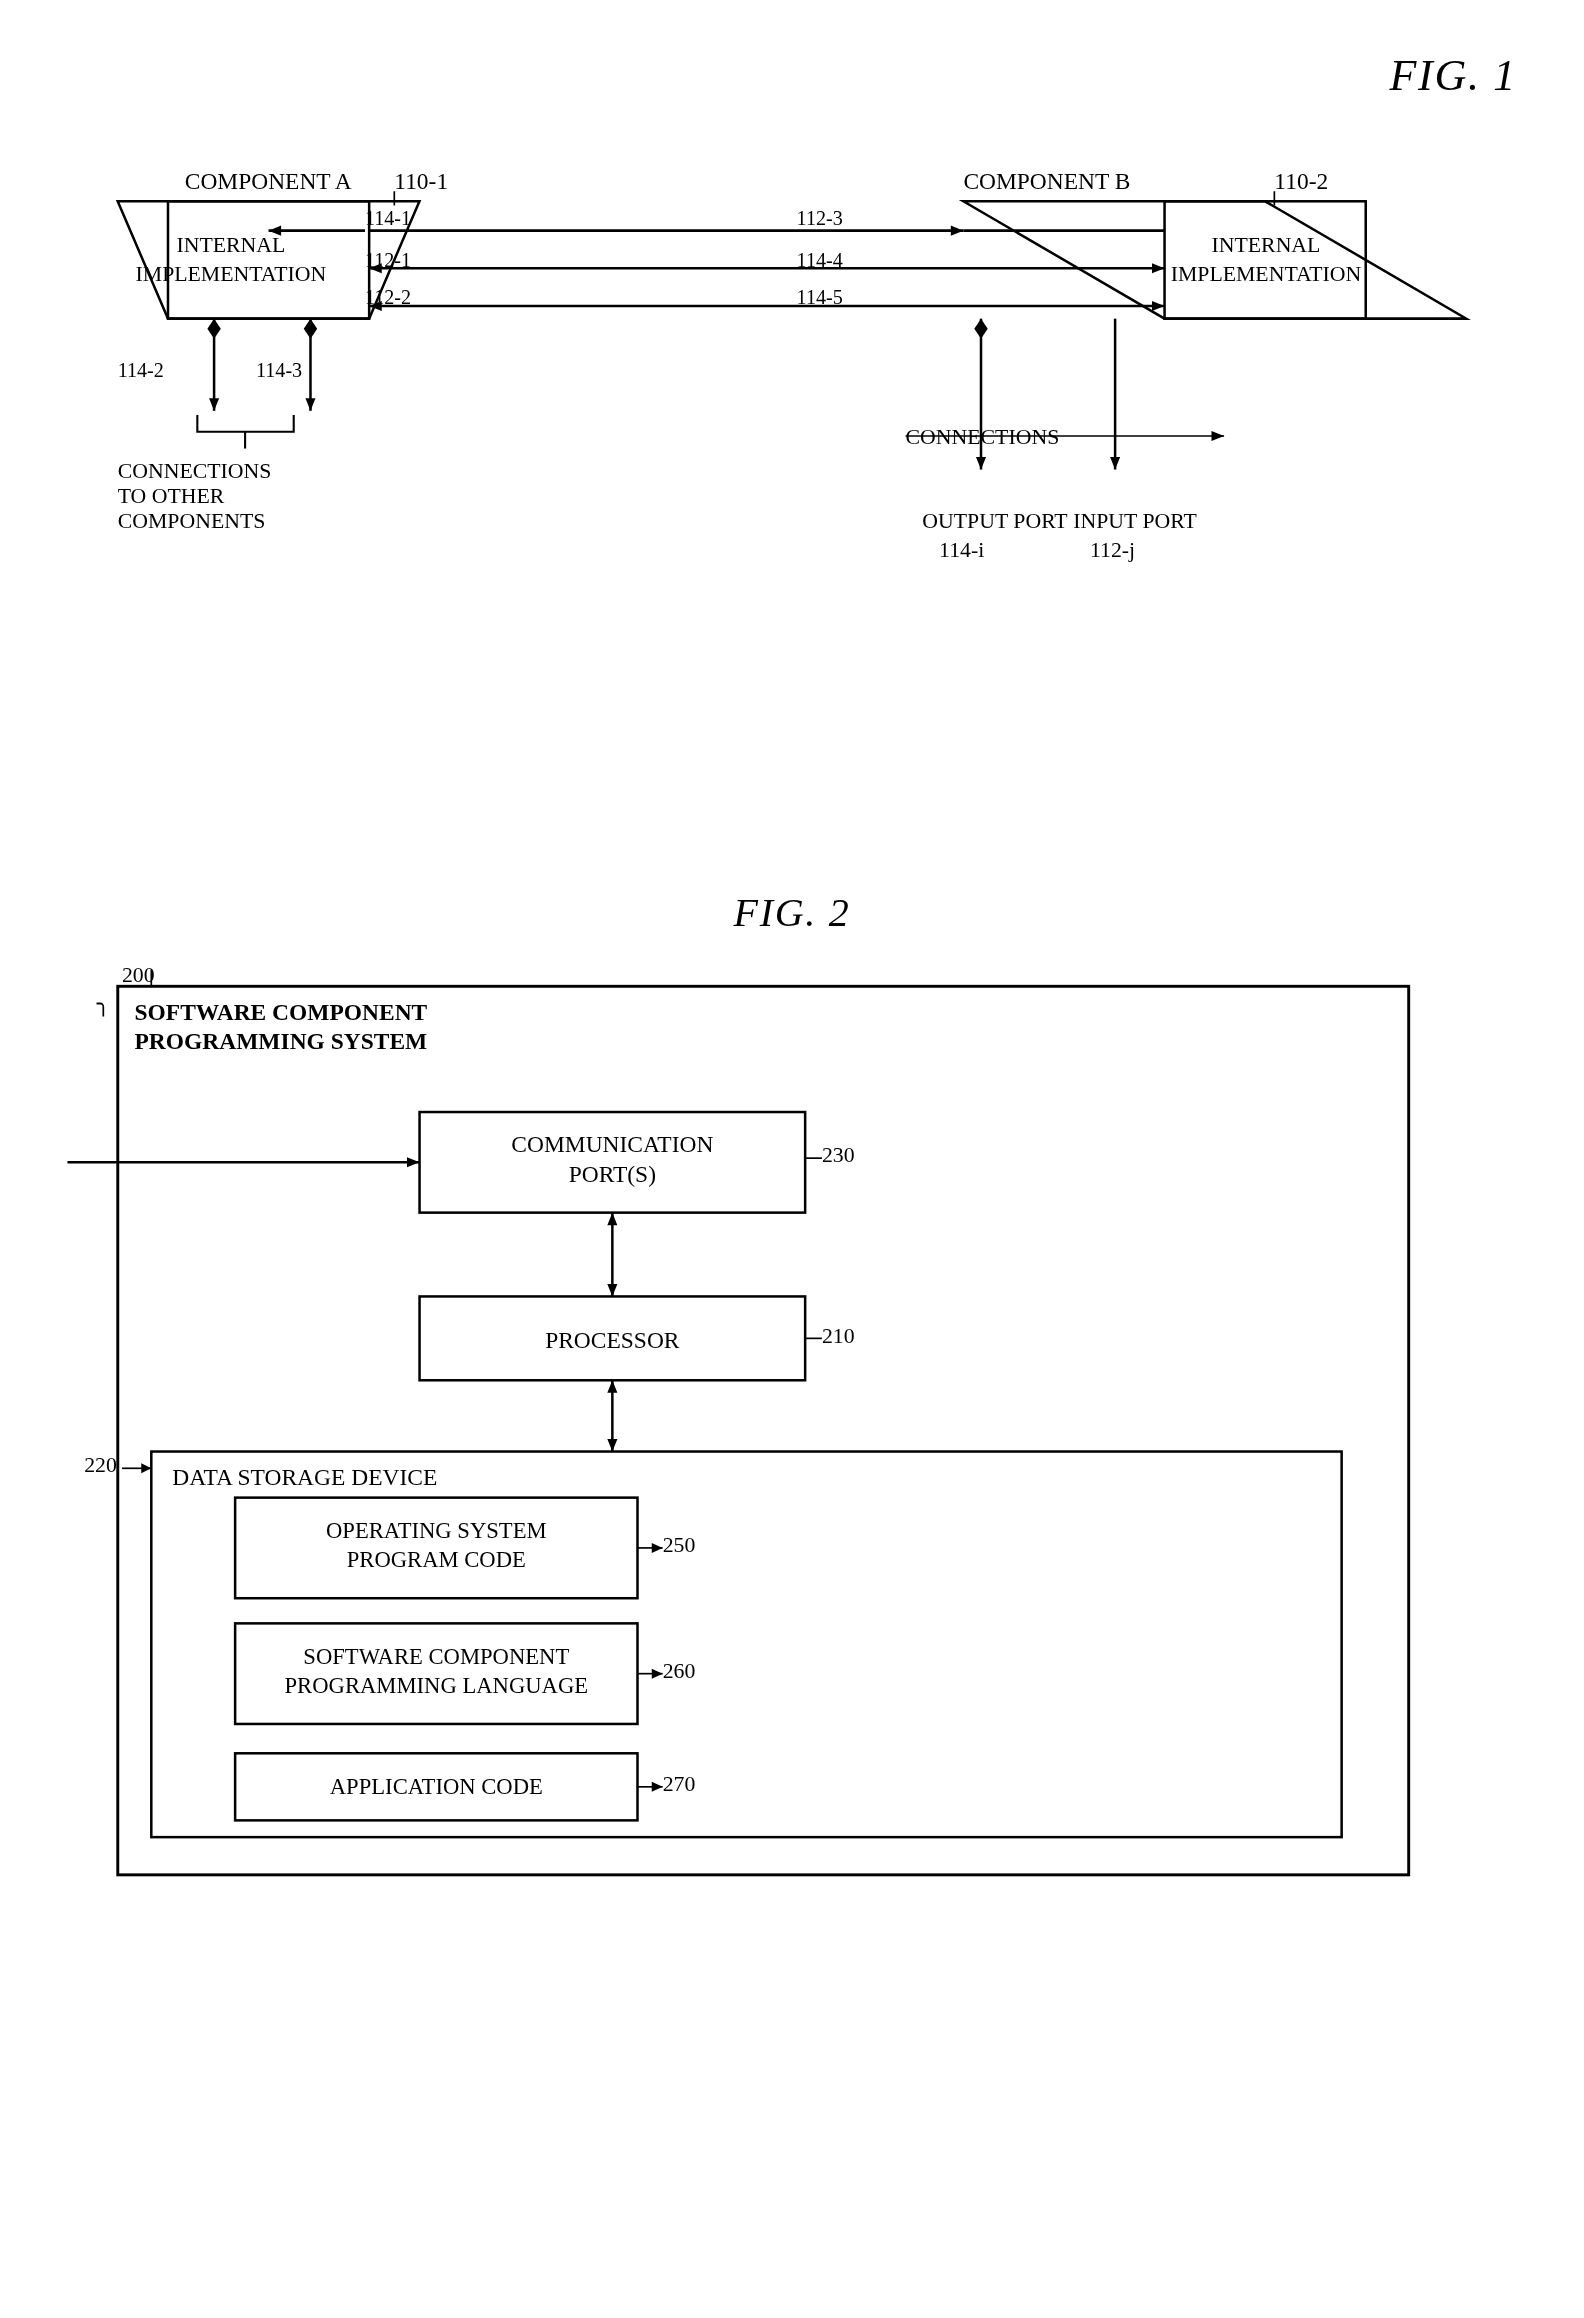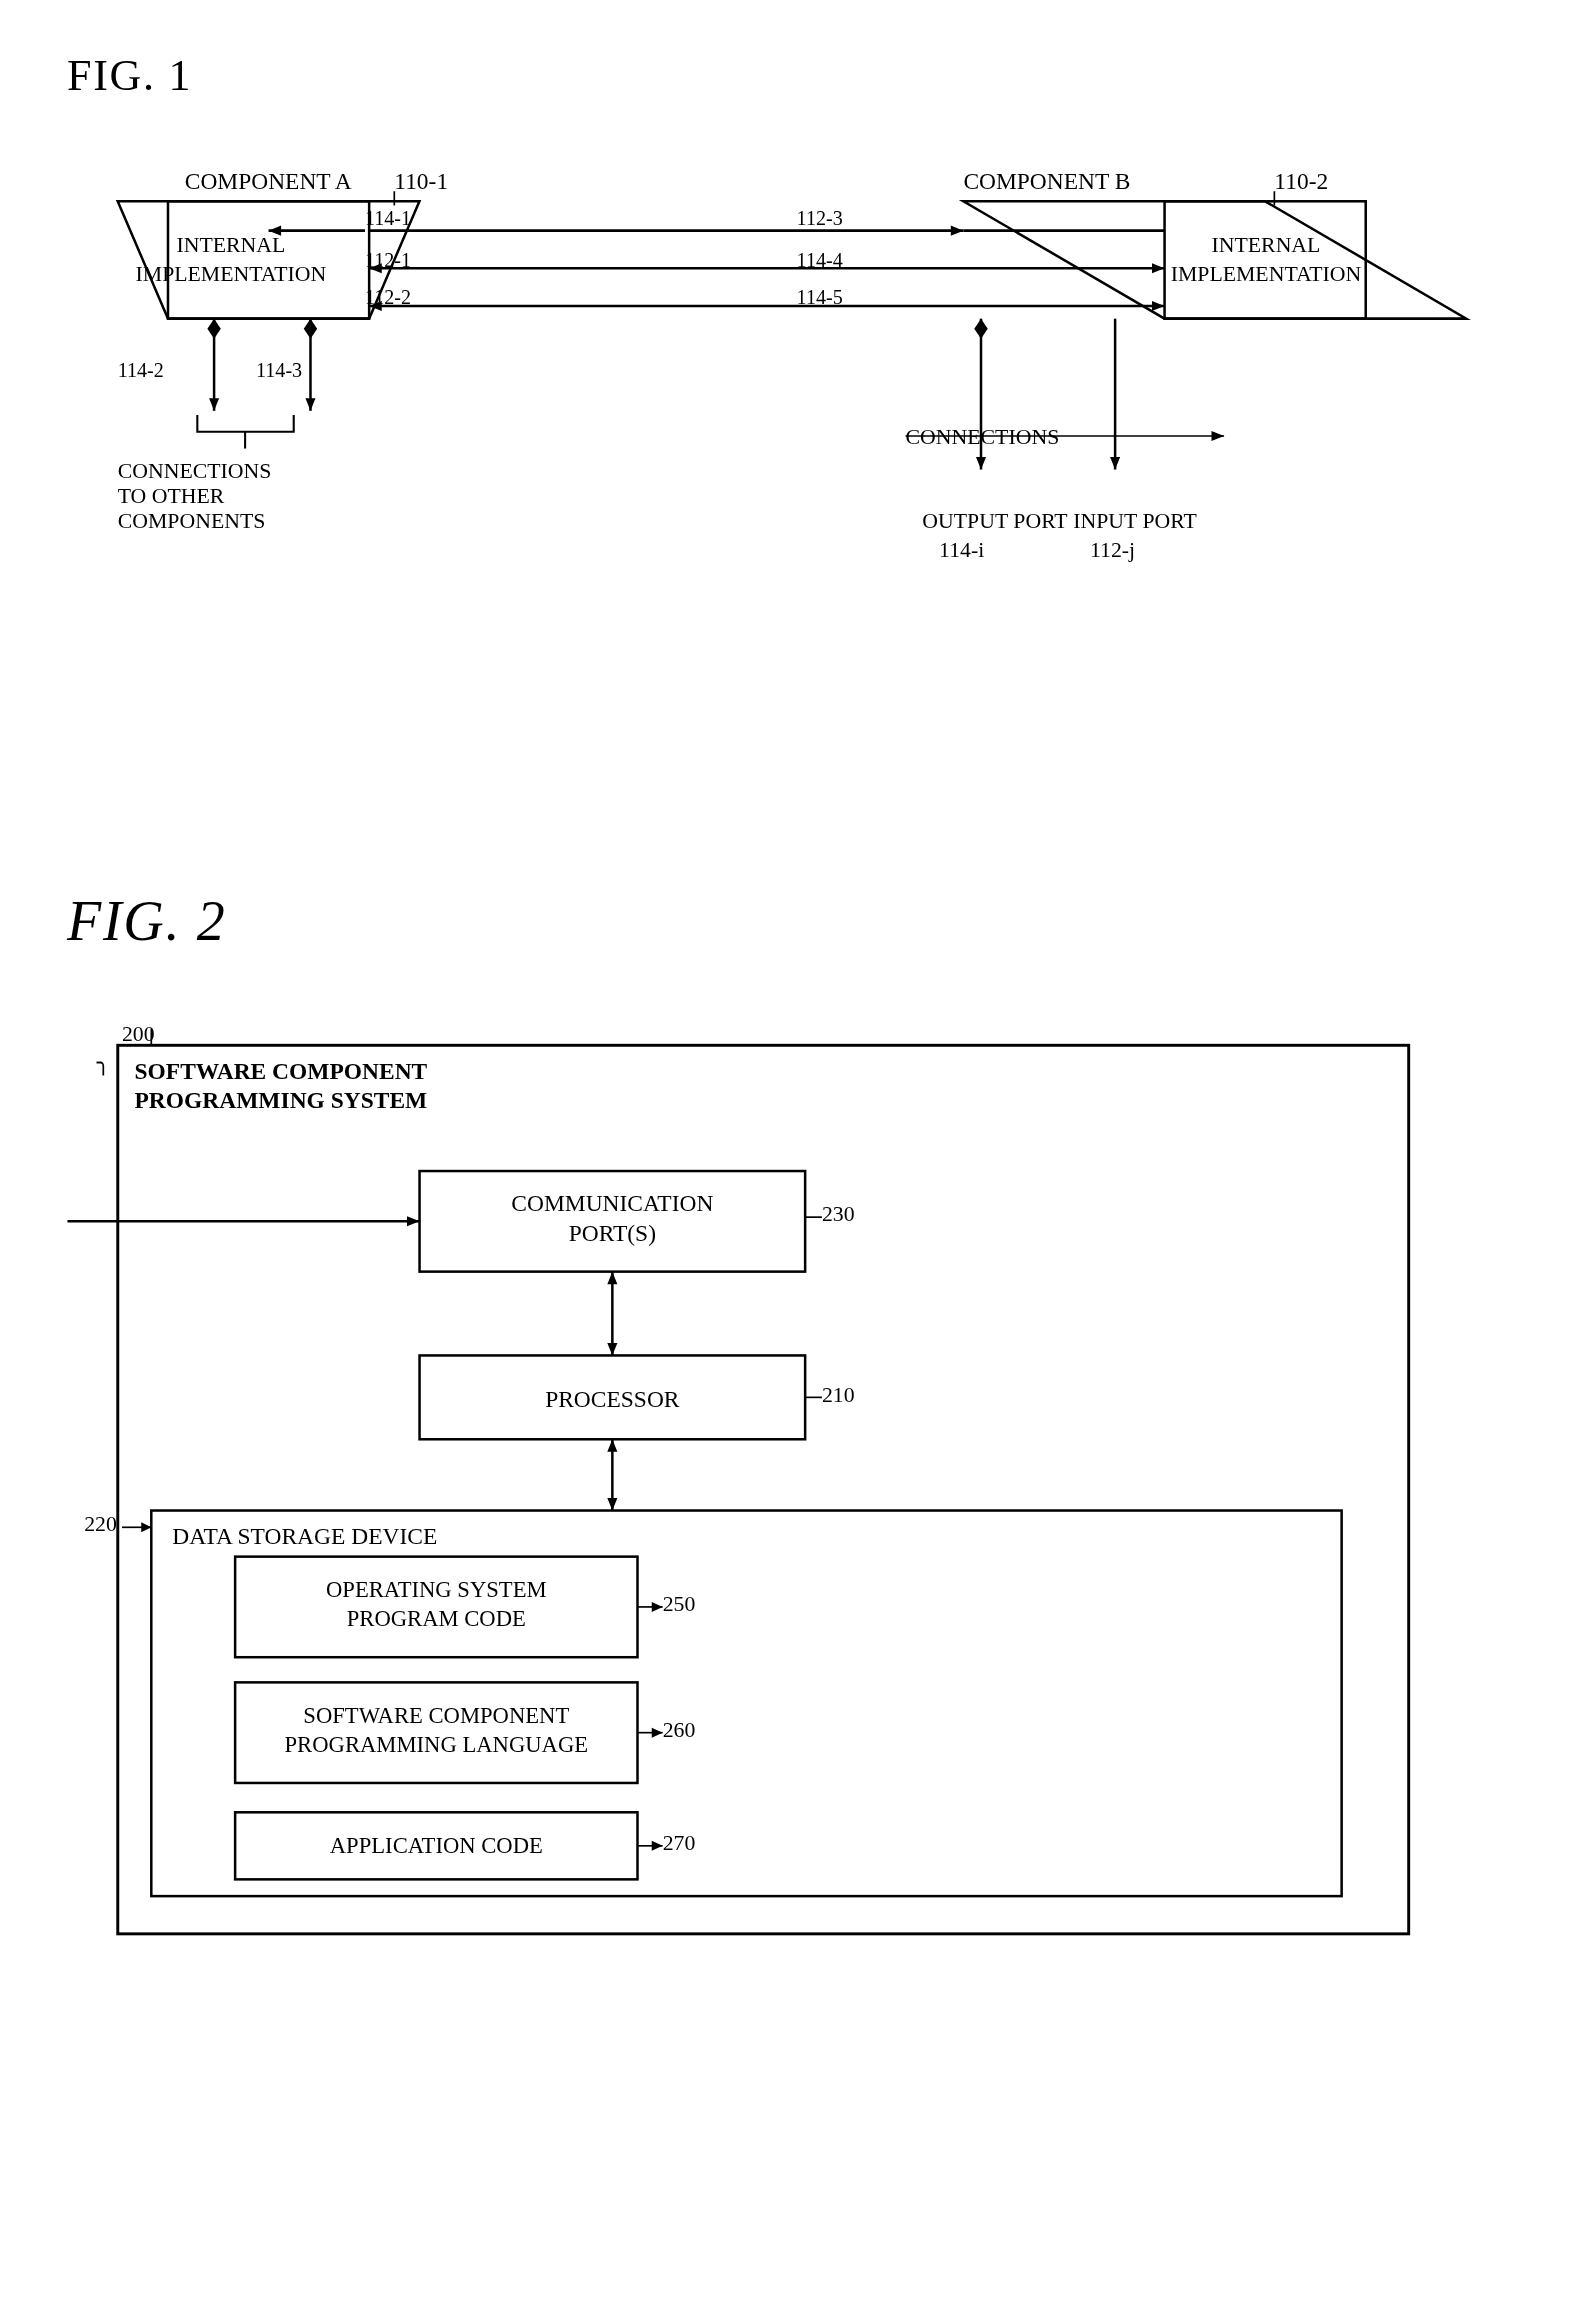--- a/index.html
+++ b/index.html
@@ -15,41 +15,42 @@
     .page {
       width: 1584px;
       min-height: 2319px;
       background: #fff;
       position: relative;
       padding: 50px 67px;
     }
 
     
     .fig1-title {
-      text-align: left;
+      text-align: right;
       font-size: 44px;
+      font-style: italic;
       font-weight: normal;
       margin-bottom: 50px;
       letter-spacing: 1.7px;
     }
 
     .fig1-container {
       position: relative;
       width: 100%;
       height: 637px;
       margin-bottom: 101px;
       text-align: right;
     }
 
     
     .fig2-title {
-      font-size: 56px;
+      text-align: center;
+      font-size: 40px;
       font-style: italic;
       font-weight: normal;
-      margin-bottom: 42px;
       letter-spacing: 1.7px;
     }
 
     .fig2-container {
       position: relative;
       width: 100%;
       height: 964px;
     }
 
     svg text {

